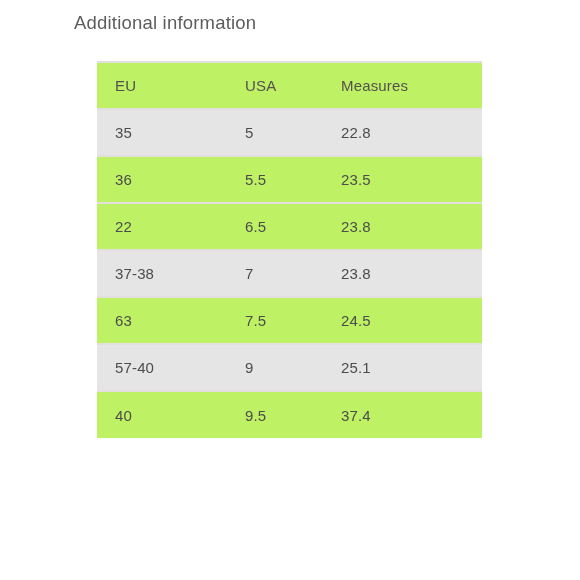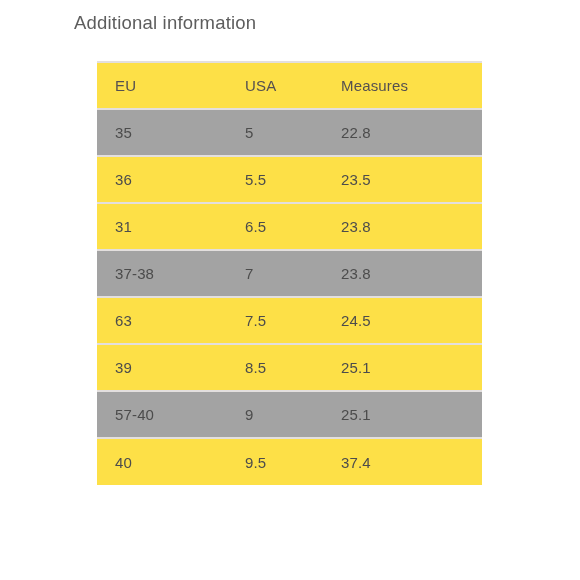--- a/index.html
+++ b/index.html
@@ -49,32 +49,32 @@
   table.size-table th,
   table.size-table td {
     padding: 0 0 0 18px;
     text-align: left;
     vertical-align: middle;
     font-size: 15px;
     font-weight: 400;
     color: #4c4c4c;
     letter-spacing: 0.15px;
     border-top: 2px solid #e3dfde;
-    background: #a3a3a3;
+    background: #e5e5e5;
     height: 47px;
     box-sizing: border-box;
     overflow: hidden;
     white-space: nowrap;
   }
   table.size-table th {
     color: #555050;
   }
   table.size-table tr.shade th,
   table.size-table tr.shade td {
-    background: #fde047;
+    background: #bef264;
   }
   col.c-eu { width: 130px; }
   col.c-usa { width: 96px; }
   col.c-measures { width: 159px; }
 </style>
 </head>
 <body>
 
 <div class="page">
 
@@ -99,38 +99,33 @@
             <td>35</td>
             <td>5</td>
             <td>22.8</td>
           </tr>
           <tr class="shade">
             <td>36</td>
             <td>5.5</td>
             <td>23.5</td>
           </tr>
           <tr class="shade">
-            <td>31</td>
+            <td>22</td>
             <td>6.5</td>
             <td>23.8</td>
           </tr>
           <tr>
             <td>37-38</td>
             <td>7</td>
             <td>23.8</td>
           </tr>
           <tr class="shade">
             <td>63</td>
             <td>7.5</td>
             <td>24.5</td>
-          </tr>
-          <tr class="shade">
-            <td>39</td>
-            <td>8.5</td>
-            <td>25.1</td>
           </tr>
           <tr>
             <td>57-40</td>
             <td>9</td>
             <td>25.1</td>
           </tr>
           <tr class="shade">
             <td>40</td>
             <td>9.5</td>
             <td>37.4</td>

